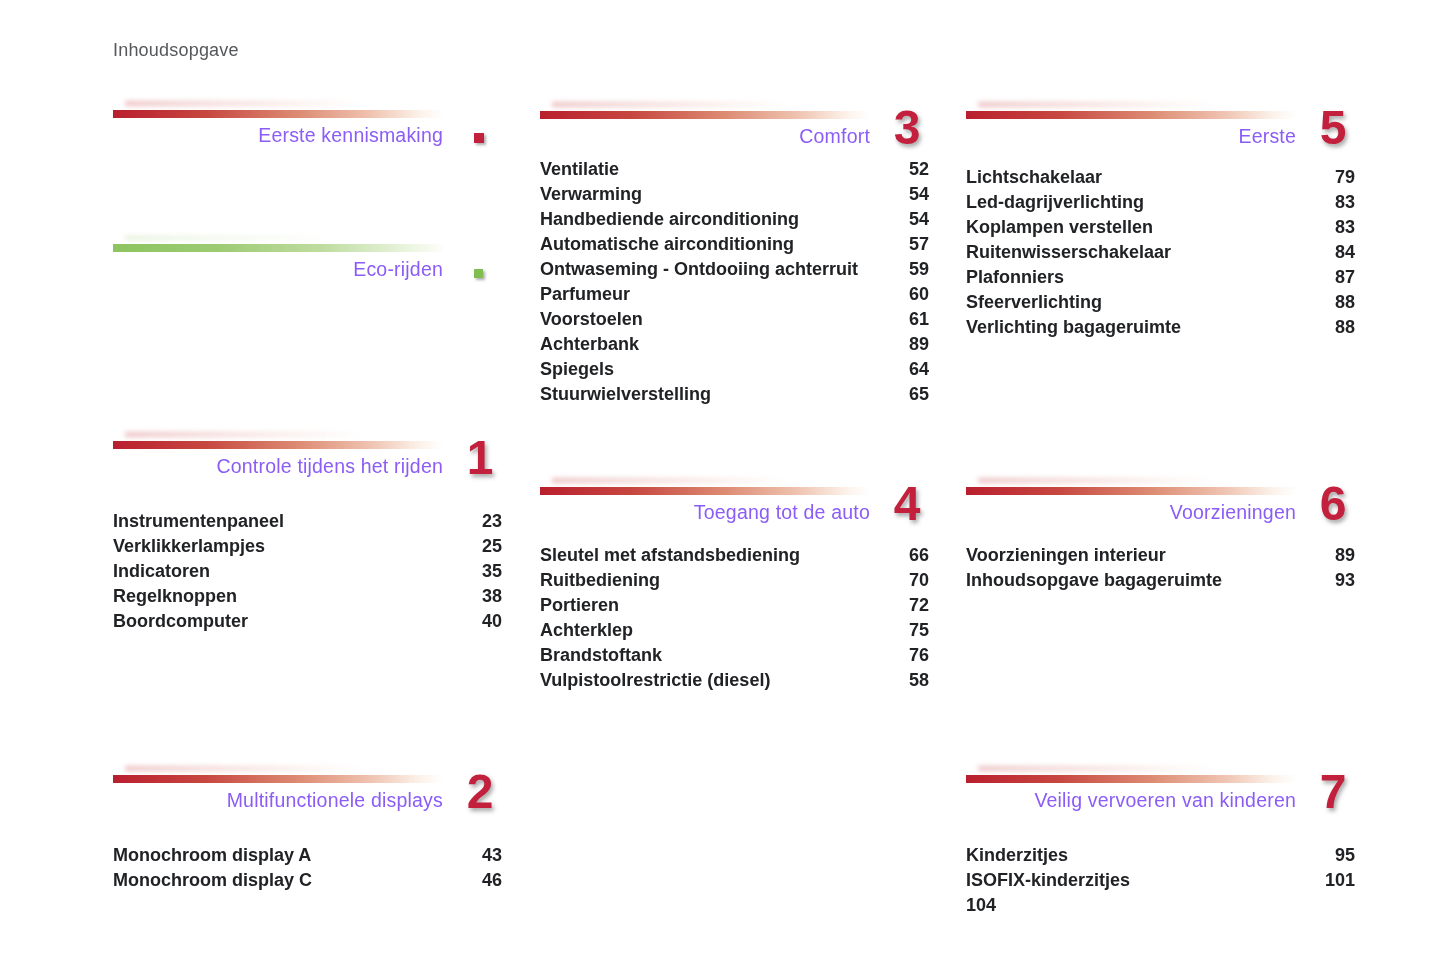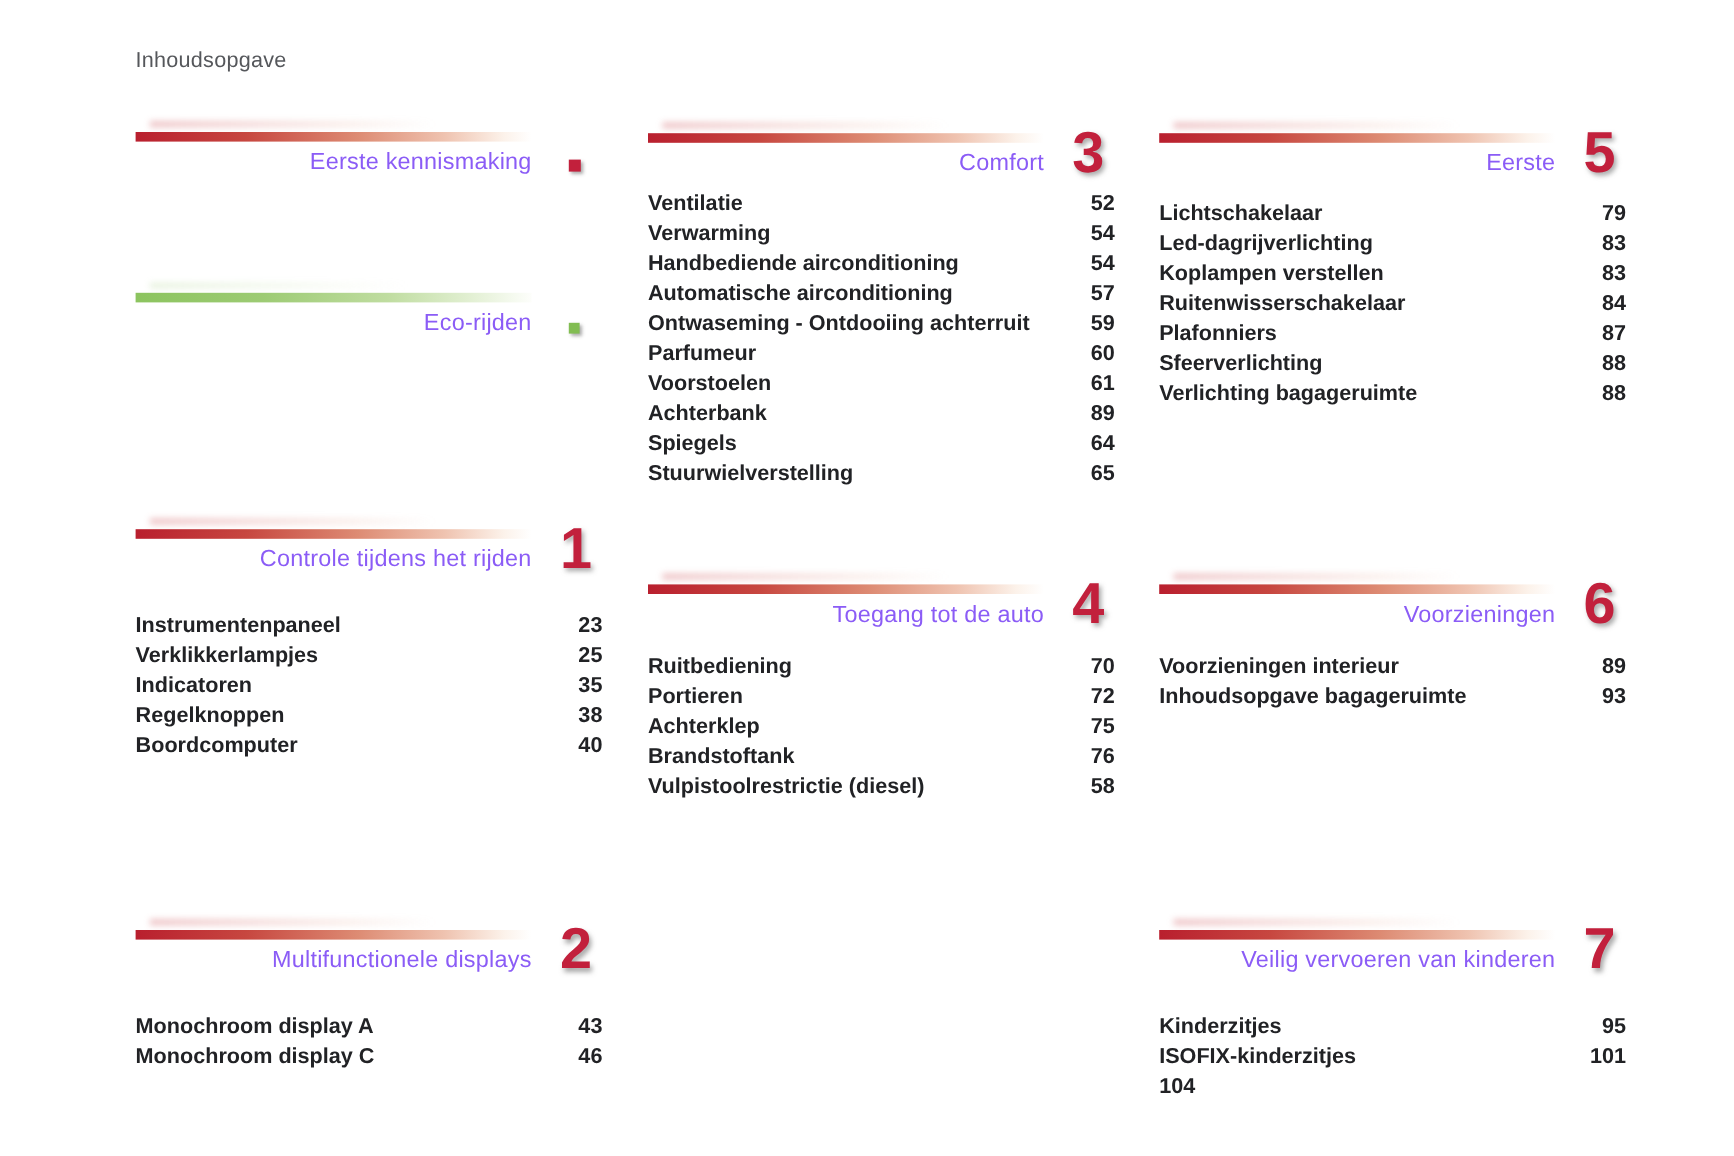--- a/index.html
+++ b/index.html
@@ -174,20 +174,24 @@
         </li>
     </ul>
   </section>
 
   <section class="sec" id="sec-s4">
     <div class="bar red"></div>
     <div class="bignum">4</div>
     <h2 class="sec-title">Toegang tot de auto</h2>
     <ul class="items">
       <li class="row">
+          <span class="lbl">Sleutel met afstandsbediening</span>
+          <span class="pg">66</span>
+        </li>
+      <li class="row">
           <span class="lbl">Ruitbediening</span>
           <span class="pg">70</span>
         </li>
       <li class="row">
           <span class="lbl">Portieren</span>
           <span class="pg">72</span>
         </li>
       <li class="row">
           <span class="lbl">Achterklep</span>
           <span class="pg">75</span>

